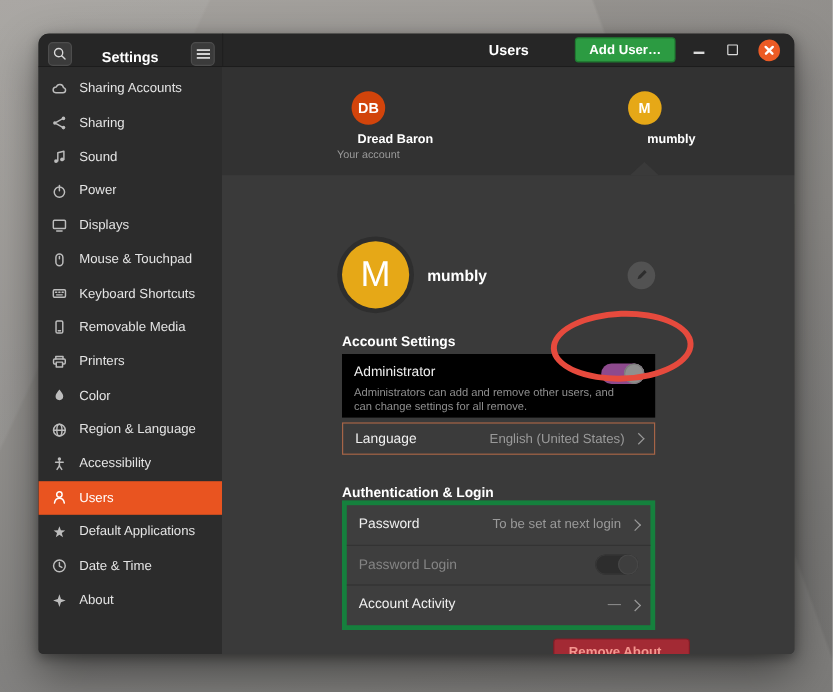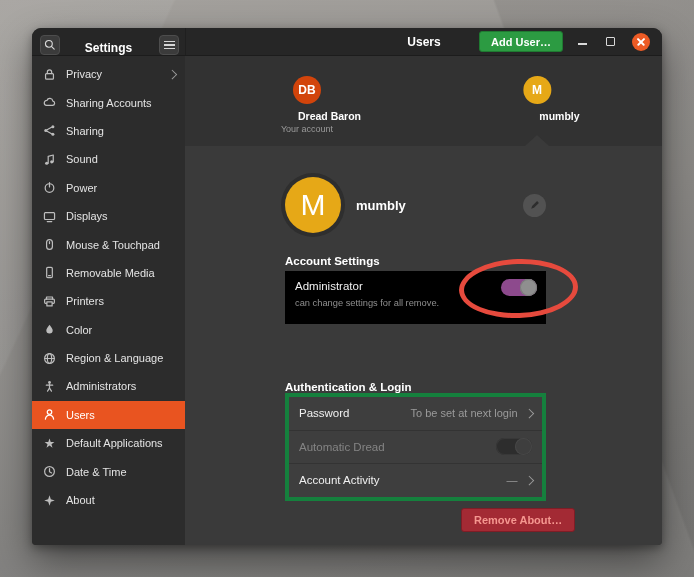--- a/index.html
+++ b/index.html
@@ -58,21 +58,21 @@
   .s-item .ic{flex:none;}
   .s-item.selected{background:#e95420;color:#fff;}
   .s-label{white-space:nowrap;overflow:hidden;}
   .chev{width:5.5px;height:5.5px;border-right:1.4px solid #9a9a9a;border-top:1.4px solid #9a9a9a;
     transform:rotate(45deg);flex:none;}
   .s-chev{margin-left:auto;}
   .ic{stroke:#bdbdbd;fill:none;stroke-width:1.3;stroke-linecap:round;stroke-linejoin:round;}
   .ic .f{fill:#bdbdbd;stroke:none;}
   .selected .ic{stroke:#fff;}
   
-  .content{flex:1;display:flex;flex-direction:column;min-width:0;}
+  .content{flex:1;display:flex;flex-direction:column;min-width:0;gap:24px;}
   .carousel{height:90px;flex:none;background:#323232;position:relative;}
   .cuser{position:absolute;top:20px;transform:translateX(-50%);text-align:center;cursor:pointer;}
   .cavatar{width:28px;height:28px;border-radius:50%;margin:0 auto;
     display:flex;align-items:center;justify-content:center;
     color:#fff;font-size:12px;font-weight:bold;}
   .cavatar.orange{background:#d2440b;}
   .cavatar.gold{background:#e6a817;}
   .cname{margin-top:6px;color:#fff;font-size:10.5px;font-weight:bold;white-space:nowrap;margin-left:45px;}
   .csub{margin-top:2px;color:#9a9a9a;font-size:9px;white-space:nowrap;}
   .pointer{position:absolute;bottom:0;left:352px;transform:translateX(-50%);
@@ -157,28 +157,20 @@
             </button>
         </div>
       </div>
     </div>
 
     <div class="wbody">
       <nav class="sidebar">
 
         <div class="s-item">
           <svg class="ic" width="15" height="15" viewBox="0 0 16 16">
-              <rect x="3.8" y="7" width="8.4" height="6" rx="1"></rect>
-              <path d="M5.7 7V5.4a2.3 2.3 0 0 1 4.6 0V7"></path>
-            </svg>
-          <span class="s-label">Privacy</span>
-          <span class="chev s-chev"></span>
-        </div>
-        <div class="s-item">
-          <svg class="ic" width="15" height="15" viewBox="0 0 16 16">
               <path d="M4.8 11h6.4a2.3 2.3 0 0 0 .4-4.56 3.3 3.3 0 0 0-6.35-.6A2.55 2.55 0 0 0 4.8 11z"></path>
             </svg>
           <span class="s-label">Sharing Accounts</span>
         </div>
         <div class="s-item">
           <svg class="ic" width="15" height="15" viewBox="0 0 16 16">
               <circle class="f" cx="4" cy="8" r="1.6"></circle>
               <circle class="f" cx="11.6" cy="3.9" r="1.6"></circle>
               <circle class="f" cx="11.6" cy="12.1" r="1.6"></circle>
               <line x1="5.4" y1="7.2" x2="10.2" y2="4.6"></line>
@@ -210,20 +202,27 @@
         </div>
         <div class="s-item">
           <svg class="ic" width="15" height="15" viewBox="0 0 16 16">
               <rect x="4.9" y="2.8" width="6.2" height="10.4" rx="3.1"></rect>
               <line x1="8" y1="5" x2="8" y2="7"></line>
             </svg>
           <span class="s-label">Mouse &amp; Touchpad</span>
         </div>
         <div class="s-item">
           <svg class="ic" width="15" height="15" viewBox="0 0 16 16">
+              <rect x="2.6" y="4.8" width="10.8" height="6.6" rx="1"></rect>
+              <path d="M4.6 7h1M7.5 7h1M10.4 7h1M5.5 9.3h5"></path>
+            </svg>
+          <span class="s-label">Keyboard Shortcuts</span>
+        </div>
+        <div class="s-item">
+          <svg class="ic" width="15" height="15" viewBox="0 0 16 16">
               <rect x="5" y="2.6" width="6" height="10.8" rx="1.2"></rect>
               <line x1="7" y1="11.4" x2="9" y2="11.4"></line>
             </svg>
           <span class="s-label">Removable Media</span>
         </div>
         <div class="s-item">
           <svg class="ic" width="15" height="15" viewBox="0 0 16 16">
               <path d="M4.8 5.5V3.2h6.4v2.3"></path>
               <rect x="2.8" y="5.5" width="10.4" height="4.4" rx="1"></rect>
               <rect x="5.2" y="8.3" width="5.6" height="4.4" style="fill:#2c2c2c"></rect>
@@ -245,21 +244,21 @@
           <span class="s-label">Region &amp; Language</span>
         </div>
         <div class="s-item">
           <svg class="ic" width="15" height="15" viewBox="0 0 16 16">
               <circle class="f" cx="8" cy="3.7" r="1.5"></circle>
               <line x1="8" y1="5.4" x2="8" y2="9.8"></line>
               <line x1="4.6" y1="6.6" x2="11.4" y2="6.6"></line>
               <line x1="8" y1="9.8" x2="5.9" y2="13"></line>
               <line x1="8" y1="9.8" x2="10.1" y2="13"></line>
             </svg>
-          <span class="s-label">Administrators</span>
+          <span class="s-label">Accessibility</span>
         </div>
         <div class="s-item selected">
           <svg class="ic" width="15" height="15" viewBox="0 0 16 16">
               <circle cx="8" cy="5.4" r="2.4"></circle>
               <path d="M3.6 13c.5-3 2.3-4.3 4.4-4.3s3.9 1.3 4.4 4.3"></path>
             </svg>
           <span class="s-label">Users</span>
         </div>
         <div class="s-item">
           <svg class="ic" width="15" height="15" viewBox="0 0 16 16">
@@ -311,35 +310,41 @@
           </div>
 
           <div class="sec-heading" id="h-account">Account Settings</div>
 
           <div class="admin-card">
             <span class="row-label">Administrator</span>
             <span class="toggle on">
                 <span class="knob"></span>
               </span>
             <div class="admin-desc">
+              <span>Administrators can add and remove other users, and</span>
               <span>can change settings for all remove.</span>
             </div>
           </div>
 
+          <div class="language-row">
+            <span class="row-label">Language</span>
+            <span class="row-value">English (United States)</span>
+            <span class="chev"></span>
+          </div>
 
           <div class="sec-heading" id="h-auth">Authentication &amp; Login</div>
 
           <div class="auth-card">
             <div class="auth-row">
               <span class="row-label">Password</span>
               <span class="row-value">To be set at next login</span>
               <span class="chev"></span>
             </div>
             <div class="auth-row disabled">
-              <span class="row-label">Automatic Dread</span>
+              <span class="row-label">Password Login</span>
               <span class="toggle off">
                   <span class="knob"></span>
                 </span>
             </div>
             <div class="auth-row">
               <span class="row-label">Account Activity</span>
               <span class="row-value">—</span>
               <span class="chev"></span>
             </div>
           </div>

